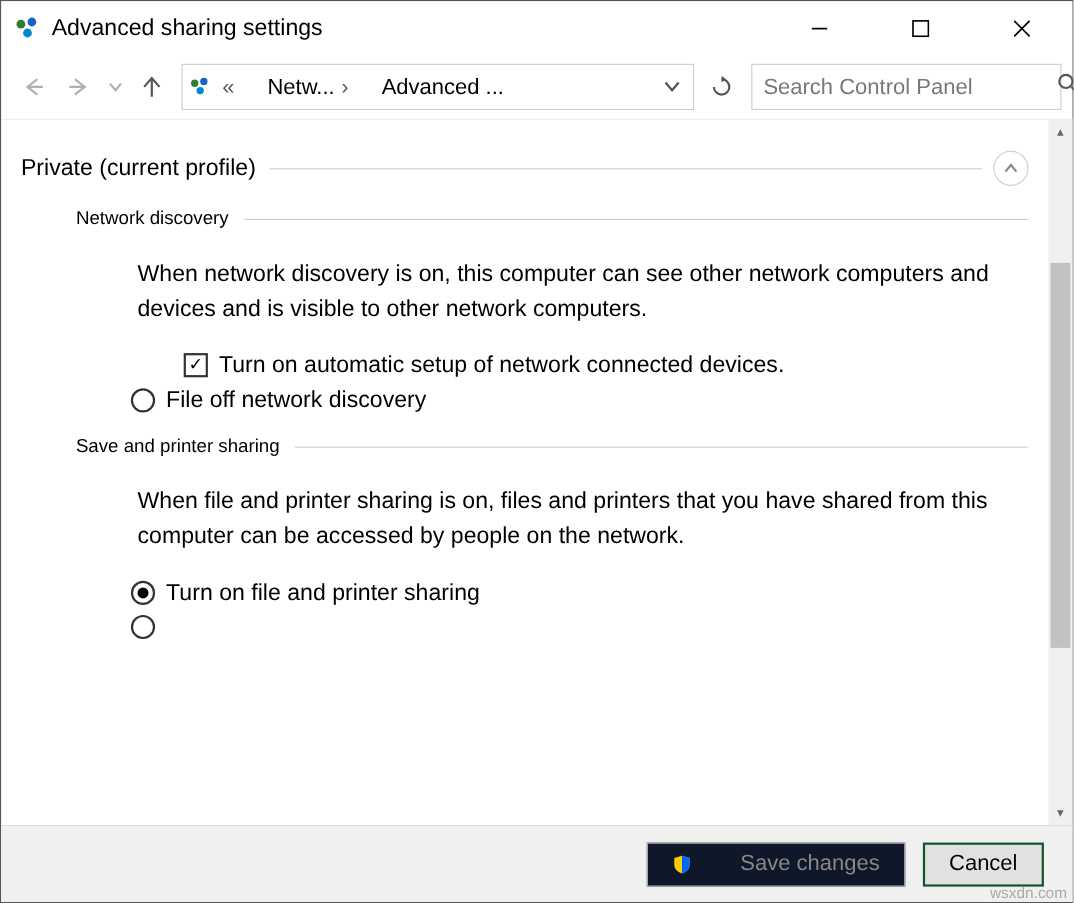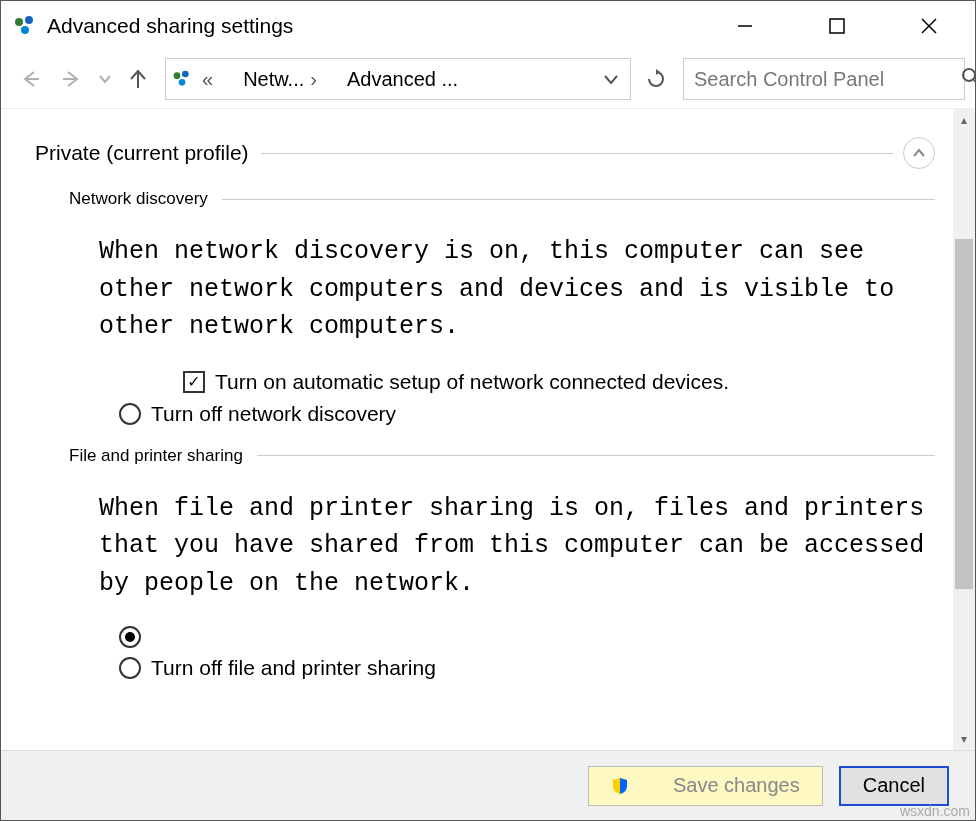--- a/index.html
+++ b/index.html
@@ -104,54 +104,52 @@
   .scroll-arrow.top { top: 0; }
   .scroll-arrow.bot { bottom: 0; }
   .scroll-thumb {
     position: absolute; left: 2px; width: 18px;
     top: 130px; height: 350px;
     background: #c2c2c2;
   }
   .section-header {
     display: flex; align-items: center;
     margin-bottom: 18px;
-    margin-left: 16px;
   }
   .section-header .label { font-size: 21px; white-space: nowrap; }
   .section-header .line { flex:1; height:1px; background:#ccc; margin-left:12px; }
   .collapse-btn {
     width: 32px; height: 32px;
     border: 1px solid #ccc; border-radius: 50%;
     display:flex; align-items:center; justify-content:center;
     margin-left: 10px;
     color:#888;
   }
   .subsection {
     margin-left: 50px;
   }
   .sub-header {
     display: flex; align-items: center;
     margin: 20px 0 24px 0;
   }
   .sub-header .label { font-size: 17px; white-space: nowrap; }
   .sub-header .line { flex:1; height:1px; background:#ccc; margin-left:14px; }
   .desc {
-    margin-left: 30px;
-    font-size: 25px;
+    margin-left: 56px;
+    font-size: 21px;
     line-height: 1.5;
     margin-bottom: 24px;
-    font-family: Liberation Mono, monospace;
   }
   .options { margin-left: 50px; }
   .radio-row, .check-row {
     display: flex; align-items: center;
     margin-bottom: 8px;
     font-size: 21px;
   }
-  .check-row { margin-left: 64px; text-align: right; }
+  .check-row { margin-left: 48px; text-align: right; }
   .radio {
     width: 22px; height: 22px;
     border: 2px solid #333; border-radius: 50%;
     margin-right: 10px;
     display:flex; align-items:center; justify-content:center;
     flex-shrink:0;
   }
   .radio.checked::after {
     content:""; width:10px; height:10px; background:#000; border-radius:50%;
   }
@@ -175,22 +173,22 @@
     gap: 16px;
   }
   .btn {
     height: 40px;
     padding: 0 22px;
     border: 1px solid #aaa;
     background: #e1e1e1;
     display: flex; align-items: center; justify-content:center;
     font-size: 20px;
   }
-  .btn.save { color:#888; background:#fef9c3; border-color:#bbb;gap:38px; }
-  .btn.cancel { border: 2px solid #1d4ed8; background:#e1e1e1;justify-content:center; }
+  .btn.save { color:#888; background:#0f172a; border-color:#bbb;gap:38px; }
+  .btn.cancel { border: 2px solid #14532d; background:#e1e1e1;justify-content:center; }
   .shield { margin-right:6px; }
   .watermark {
     position: absolute;
     right: 6px; bottom: 2px;
     font-size: 14px; color: #aaa;
   }
   .bc-icon { width:20px; height:20px; margin-right:4px; flex-shrink:0;}
 </style>
 </head>
 <body>
@@ -303,38 +301,38 @@
           <div class="line"></div>
         </div>
         <div class="desc">When network discovery is on, this computer can see other network computers and devices and is visible to other network computers.</div>
         <div class="options">
           <div class="check-row">
             <span class="checkbox checked"></span>
             <span>Turn on automatic setup of network connected devices.</span>
           </div>
           <div class="radio-row">
             <span class="radio"></span>
-            <span>Turn off network discovery</span>
+            <span>File off network discovery</span>
           </div>
         </div>
       </div>
 
       <div class="subsection">
         <div class="sub-header">
-          <span class="label">File and printer sharing</span>
+          <span class="label">Save and printer sharing</span>
           <div class="line"></div>
         </div>
         <div class="desc">When file and printer sharing is on, files and printers that you have shared from this computer can be accessed by people on the network.</div>
         <div class="options">
           <div class="radio-row">
             <span class="radio checked"></span>
+            <span>Turn on file and printer sharing</span>
           </div>
           <div class="radio-row">
             <span class="radio"></span>
-            <span>Turn off file and printer sharing</span>
           </div>
         </div>
       </div>
 
     </div>
     <div class="scrollbar">
       <div class="scroll-arrow top">▴</div>
       <div class="scroll-thumb"></div>
       <div class="scroll-arrow bot">▾</div>
     </div>

